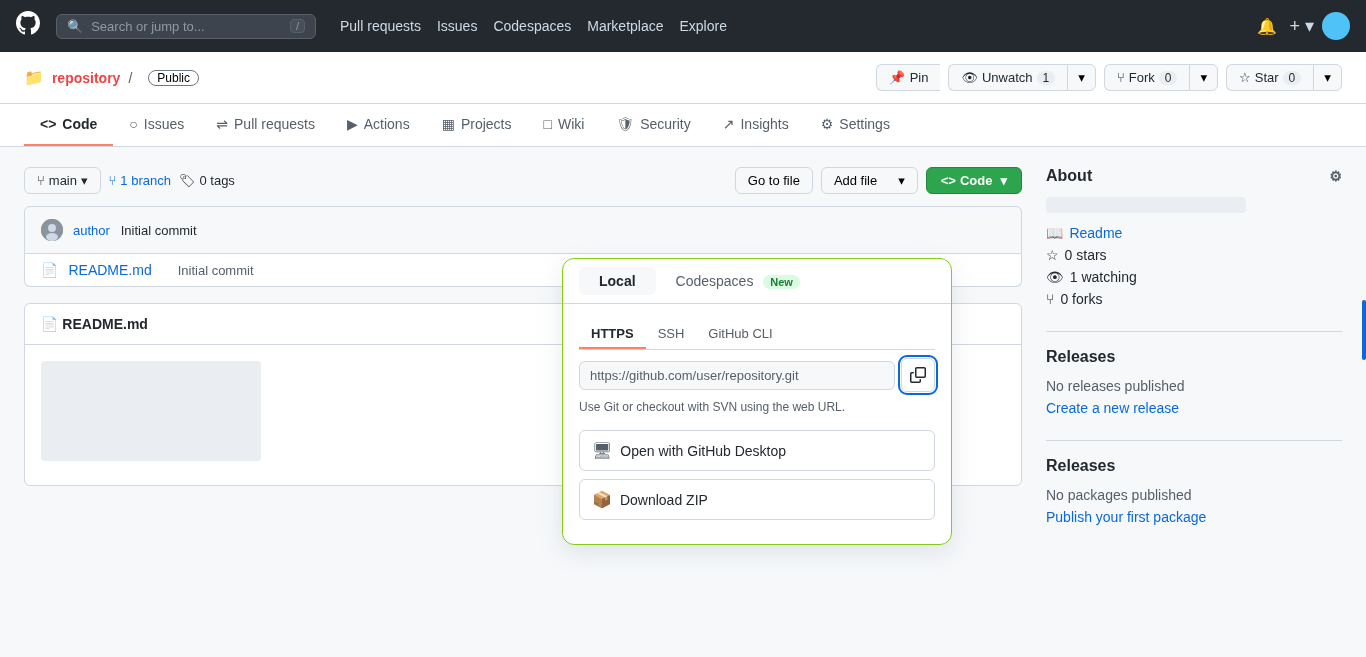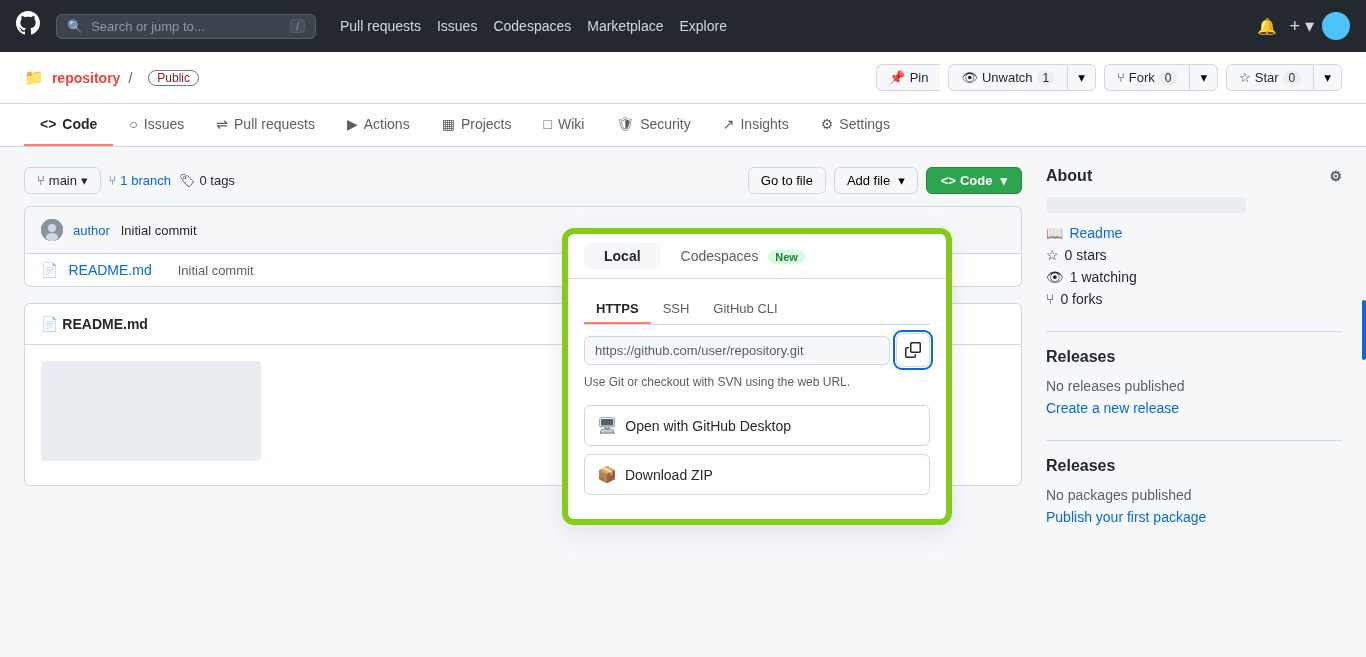--- a/index.html
+++ b/index.html
@@ -35,21 +35,21 @@
 
     
     .repo-header {
       background: white; border-bottom: 1px solid #d0d7de; padding: 12px 24px;
       display: flex; align-items: center; justify-content: space-between;
     }
     .repo-header .repo-title { display: flex; align-items: center; gap: 8px; }
     .repo-header .repo-name { font-size: 18px; font-weight: 600; color: #0969da; }
     .repo-header .public-badge {
       border: 1px solid #6e7781; border-radius: 10px; padding: 0 8px;
-      font-size: 12px; color: #7f1d1d; font-weight: 500;
+      font-size: 12px; color: #000000; font-weight: 500;
     }
     .repo-header .repo-actions { display: flex; align-items: center; gap: 8px; }
     .action-btn {
       display: inline-flex; align-items: center; gap: 4px;
       padding: 5px 12px; border-radius: 6px; font-size: 13px; font-weight: 500;
       border: 1px solid #d0d7de; background: #f6f8fa; color: #24292f; cursor: pointer;
       white-space: nowrap;
     }
     .action-btn .count { background: #eaeef2; border-radius: 20px; padding: 0 6px; font-size: 12px; }
     .action-btn-dropdown {
@@ -91,21 +91,21 @@
     }
     .branch-meta { display: flex; align-items: center; gap: 4px; color: #0969da; font-size: 13px; cursor: pointer; }
     .tag-meta { display: flex; align-items: center; gap: 4px; color: #24292f; font-size: 13px; }
     .branch-bar-actions { margin-left: auto; display: flex; gap: 8px; }
     .go-to-file-btn {
       padding: 5px 12px; border: 1px solid #d0d7de; border-radius: 6px;
       background: #f6f8fa; font-size: 13px; cursor: pointer; font-weight: 500;
     }
     .add-file-btn {
       display: flex; align-items: center; padding: 5px 12px; border: 1px solid #d0d7de;
-      border-radius: 6px; background: #f6f8fa; font-size: 13px; cursor: pointer; font-weight: 500; gap: 8px;
+      border-radius: 6px; background: #f6f8fa; font-size: 13px; cursor: pointer; font-weight: 500; gap: 21px;
     }
     .code-btn {
       display: flex; align-items: center; gap: 4px; padding: 5px 14px;
       border: 1px solid #218a3e; border-radius: 6px; background: #2da44e;
       color: white; font-size: 13px; font-weight: 600; cursor: pointer;
     }
     .code-btn .dropdown-arrow { margin-left: 4px; }
 
     
     .commit-info {
@@ -151,22 +151,22 @@
     .sidebar-section { margin-bottom: 24px; }
     .sidebar-title {
       display: flex; align-items: center; justify-content: space-between;
       font-weight: 600; font-size: 16px; margin-bottom: 12px; color: #24292f;
     }
     .sidebar-link { color: #0969da; font-size: 14px; cursor: pointer; display: flex; align-items: center; gap: 6px; margin-bottom: 6px; }
     .sidebar-stat { display: flex; align-items: center; gap: 6px; font-size: 14px; color: #24292f; margin-bottom: 6px; }
     .sidebar-divider { border: none; border-top: 1px solid #d0d7de; margin: 16px 0; }
     .desc-placeholder { background: #eaeef2; border-radius: 4px; height: 16px; width: 200px; margin-bottom: 12px; }
     .code-dropdown {
-      position: absolute; top: 228px; left: 562px;
-      width: 390px; background: white; border: 6px solid #84cc16;
+      position: absolute; top: 258px; left: 562px;
+      width: 390px; background: white; border: 1px solid #84cc16;
       border-radius: 12px; box-shadow: 0 8px 24px rgba(140,149,159,0.2);
       z-index: 300; pointer-events: all;
     }
     .dropdown-tabs {
       display: flex; border-bottom: 1px solid #d0d7de; padding: 8px 16px; gap: 0;
     }
     .dropdown-tab {
       padding: 6px 20px; font-size: 14px; cursor: pointer; color: #57606a;
       border-radius: 6px; font-weight: 500;
     }

